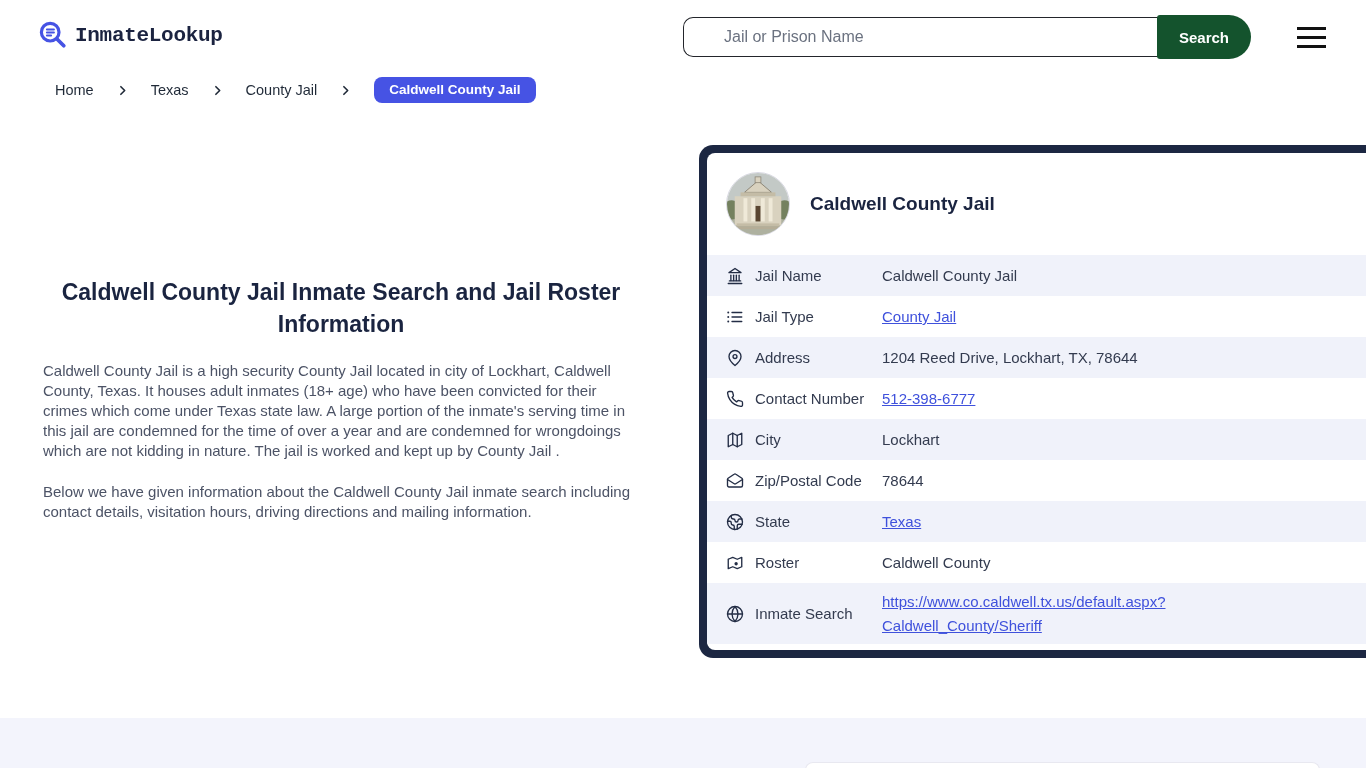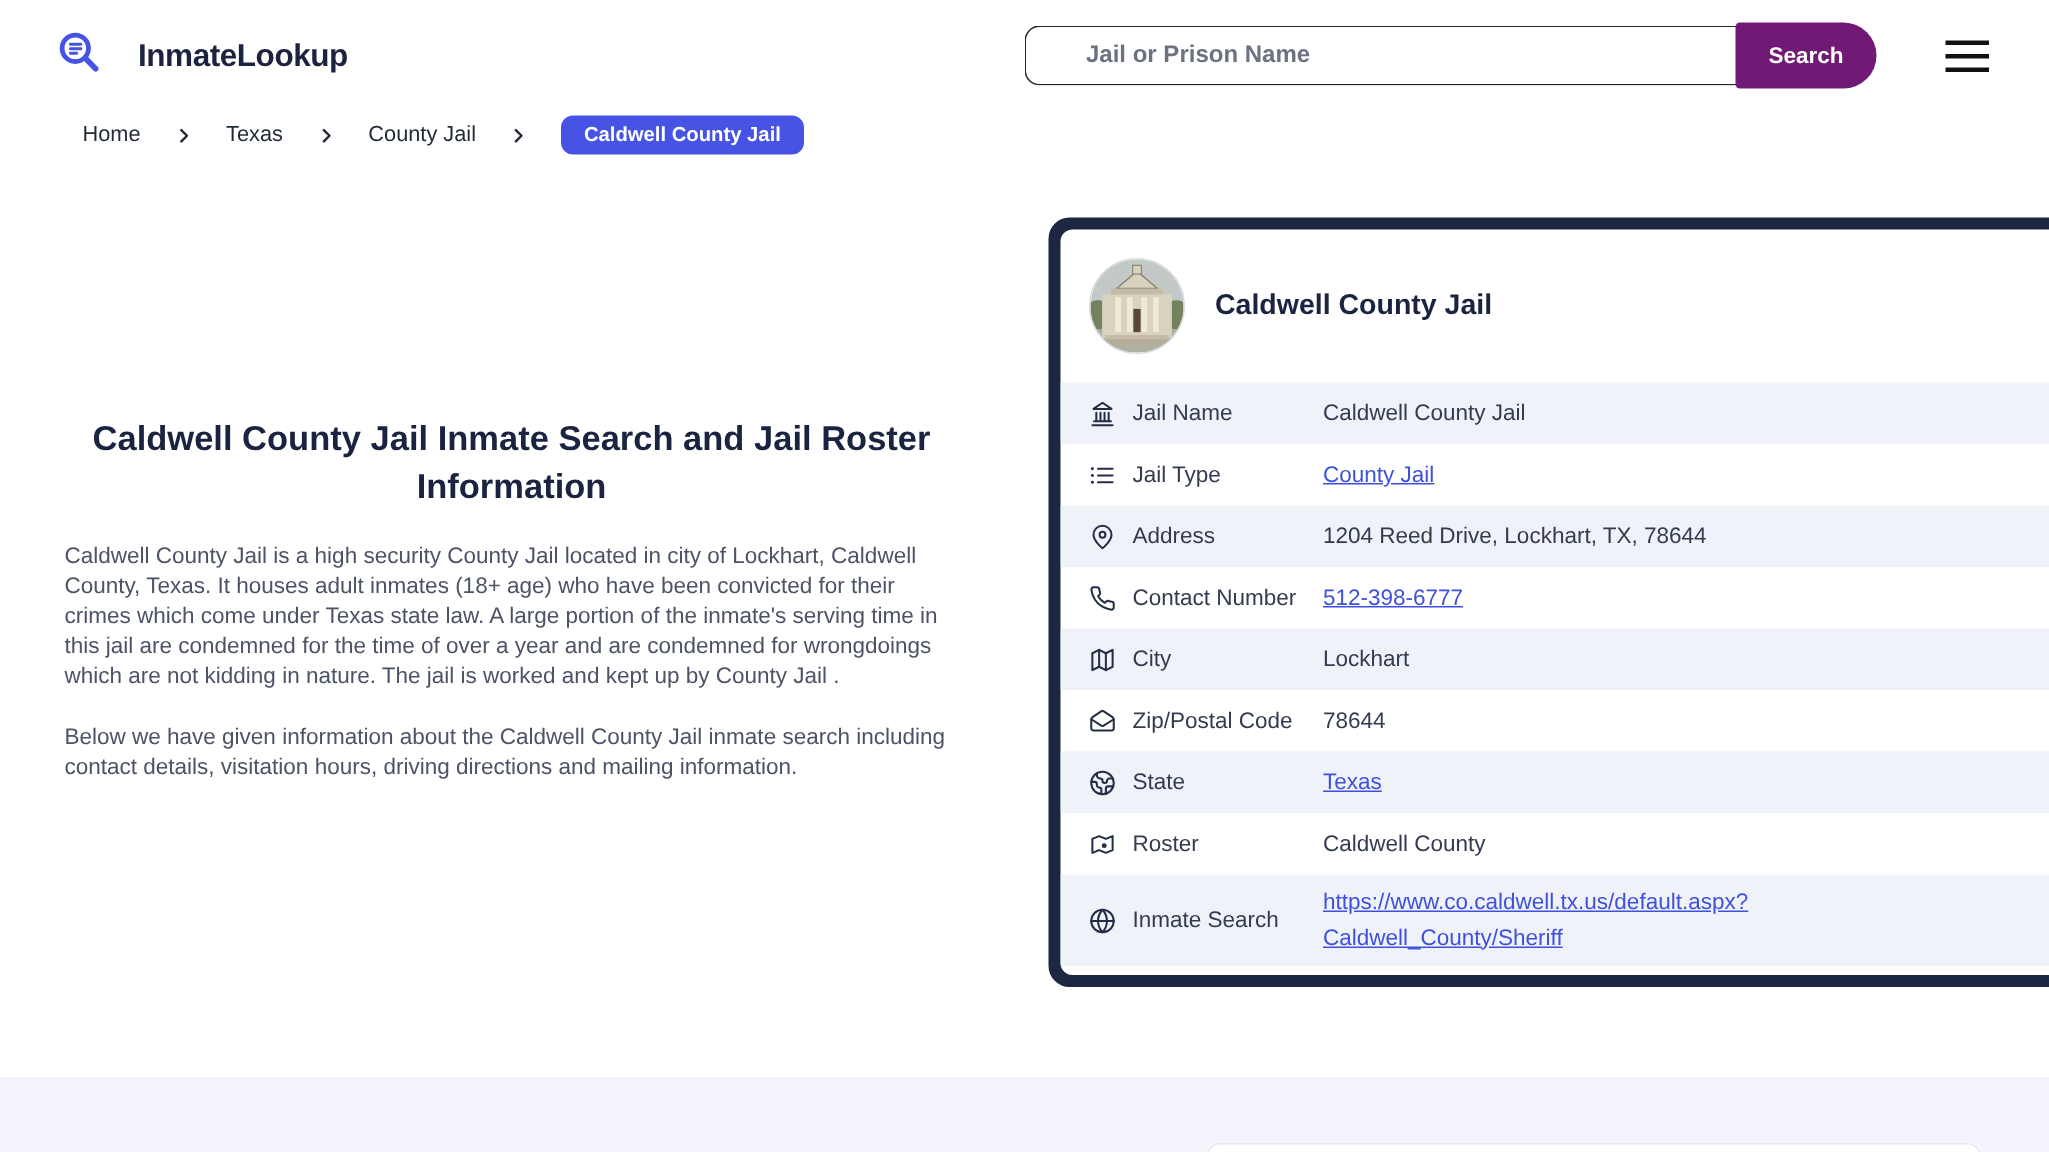--- a/index.html
+++ b/index.html
@@ -3,36 +3,35 @@
 <meta charset="utf-8">
 <style>
   * { margin:0; padding:0; box-sizing:border-box; }
   html,body { width:1366px; height:768px; }
   body {
     position:relative; overflow:hidden; background:#ffffff;
     font-family:"Liberation Sans", sans-serif; color:#1a2440;
   }
 
   
-  .logo { position:absolute; left:38px; top:20px; display:flex; align-items:flex-end; gap:24px; }
+  .logo { position:absolute; left:38px; top:20px; display:flex; align-items:center; gap:7px;font-family:Liberation Mono, monospace; }
   .logo-text { font-size:21px; font-weight:700; color:#1b2340; letter-spacing:-0.3px; }
 
   .search-wrap { position:absolute; left:683px; top:15px; width:568px; height:44px; }
   .search-input {
     position:absolute; left:0; top:2px; width:480px; height:40px;
     border:1.5px solid #23252b; border-right:none; border-radius:10px 0 0 10px;
     padding:0 8px 0 40px; font-size:16px; color:#701a75; outline:none;
     font-family:"Liberation Sans", sans-serif;
-    font-weight:bold;
   }
   .search-input::placeholder { color:#6b7280; }
   .search-icon { position:absolute; left:12px; top:12px; width:20px; height:20px; color:#394150; }
   .search-btn {
     position:absolute; right:0; top:0; width:94px; height:44px;
-    background:#701a75; color:#ffffff; font-size:15px; font-weight:700;
+    background:#14532d; color:#ffffff; font-size:15px; font-weight:700;
     border:none; border-radius:3px 22px 22px 3px; cursor:pointer;
     font-family:"Liberation Sans", sans-serif;
   }
   .hamburger { position:absolute; left:1297px; top:27px; width:29px; height:21px; cursor:pointer; }
   .hamburger span { display:block; width:29px; height:3px; background:#111111; margin-bottom:6px; }
 
   
   .breadcrumb { position:absolute; left:55px; top:77px; display:flex; align-items:center; gap:22px; font-size:14.5px; color:#1f2937; }
   .crumb { cursor:pointer; }
   .crumb-chevron { width:13px; height:13px; color:#1f2937; margin-top:1px; }

